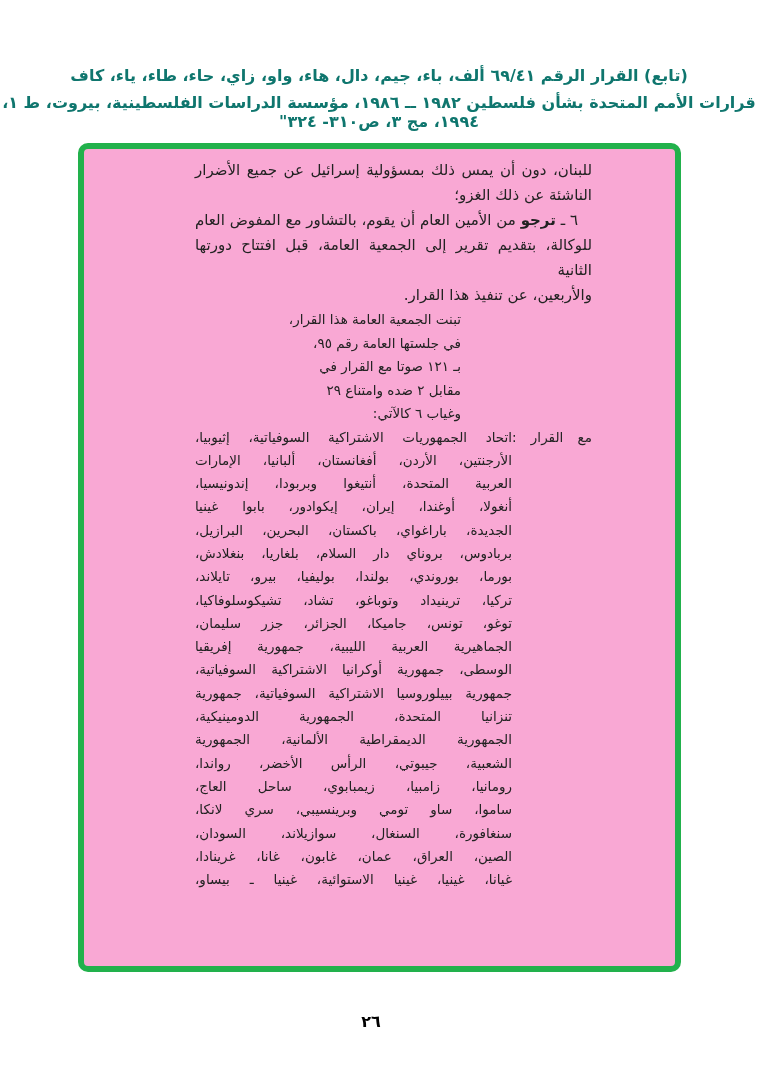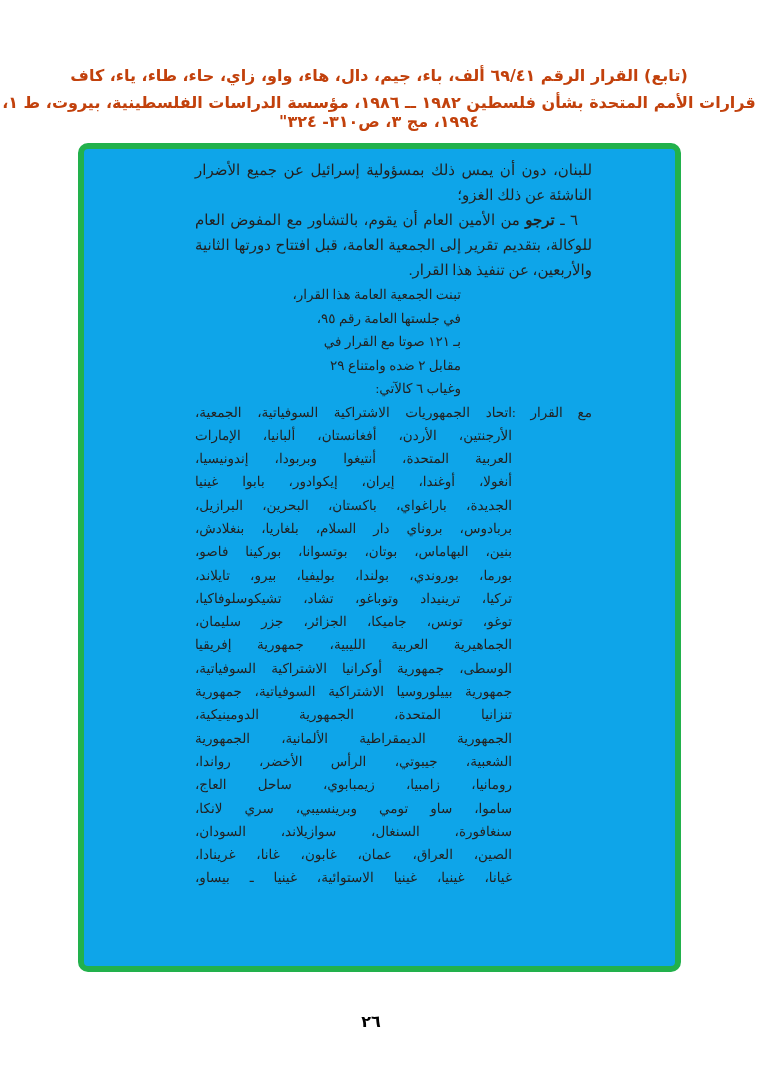--- a/index.html
+++ b/index.html
@@ -5,28 +5,28 @@
   :root { --green:#22b14c; --ink:#1e1e1e; }
   * { box-sizing:border-box; margin:0; padding:0; }
   html,body { background:#ffffff; }
   body {
     width:758px; height:1078px; position:relative; overflow:hidden;
     font-family:"DejaVu Sans", sans-serif; color:var(--ink);
   }
   .page { position:absolute; inset:0; background:#ffffff; }
 
   
-  .header { position:absolute; top:66px; left:0; width:758px; text-align:center; direction:rtl; color:#c2410c; }
+  .header { position:absolute; top:66px; left:0; width:758px; text-align:center; direction:rtl; color:#0f766e; }
   .header-title  { font-size:16px; font-weight:bold; letter-spacing:0; }
   .header-source { font-size:16px; font-weight:bold; margin-top:8px; }
 
   
   .doc-box {
     position:absolute; left:78px; top:143px; width:603px; height:829px;
-    border:6px solid var(--green); border-radius:10px; background:#0ea5e9;font-family:Liberation Serif, serif;
+    border:6px solid var(--green); border-radius:10px; background:#f9a8d4;
   }
   .doc-content {
     position:absolute; top:9px; right:83px; width:397px;
     direction:rtl; text-align:right; color:#222;
   }
 
   .main-line { font-size:15px; line-height:25px; }
   .jl { text-align:justify; text-align-last:justify; }
   .indent1 { padding-right:14px; }
   .bold { font-weight:bold; }
@@ -73,27 +73,26 @@
           <div>في جلستها العامة رقم ٩٥،</div>
           <div>بـ ١٢١ صوتا مع القرار في</div>
           <div>مقابل ٢ ضده وامتناع ٢٩</div>
           <div>وغياب ٦ كالآتي:</div>
         </div>
 
       <div class="vote-row">
         <div class="vote-label">مع القرار :</div>
         <div class="vote-lines">
 
-        <div>اتحاد الجمهوريات الاشتراكية السوفياتية، الجمعية،</div>
+        <div>اتحاد الجمهوريات الاشتراكية السوفياتية، إثيوبيا،</div>
             <div>الأرجنتين، الأردن، أفغانستان، ألبانيا، الإمارات</div>
             <div>العربية المتحدة، أنتيغوا وبربودا، إندونيسيا،</div>
             <div>أنغولا، أوغندا، إيران، إيكوادور، بابوا غينيا</div>
             <div>الجديدة، باراغواي، باكستان، البحرين، البرازيل،</div>
             <div>بربادوس، بروناي دار السلام، بلغاريا، بنغلادش،</div>
-            <div>بنين، البهاماس، بوتان، بوتسوانا، بوركينا فاصو،</div>
             <div>بورما، بوروندي، بولندا، بوليفيا، بيرو، تايلاند،</div>
             <div>تركيا، ترينيداد وتوباغو، تشاد، تشيكوسلوفاكيا،</div>
             <div>توغو، تونس، جاميكا، الجزائر، جزر سليمان،</div>
             <div>الجماهيرية العربية الليبية، جمهورية إفريقيا</div>
             <div>الوسطى، جمهورية أوكرانيا الاشتراكية السوفياتية،</div>
             <div>جمهورية بييلوروسيا الاشتراكية السوفياتية، جمهورية</div>
             <div>تنزانيا المتحدة، الجمهورية الدومينيكية،</div>
             <div>الجمهورية الديمقراطية الألمانية، الجمهورية</div>
             <div>الشعبية، جيبوتي، الرأس الأخضر، رواندا،</div>
             <div>رومانيا، زامبيا، زيمبابوي، ساحل العاج،</div>

